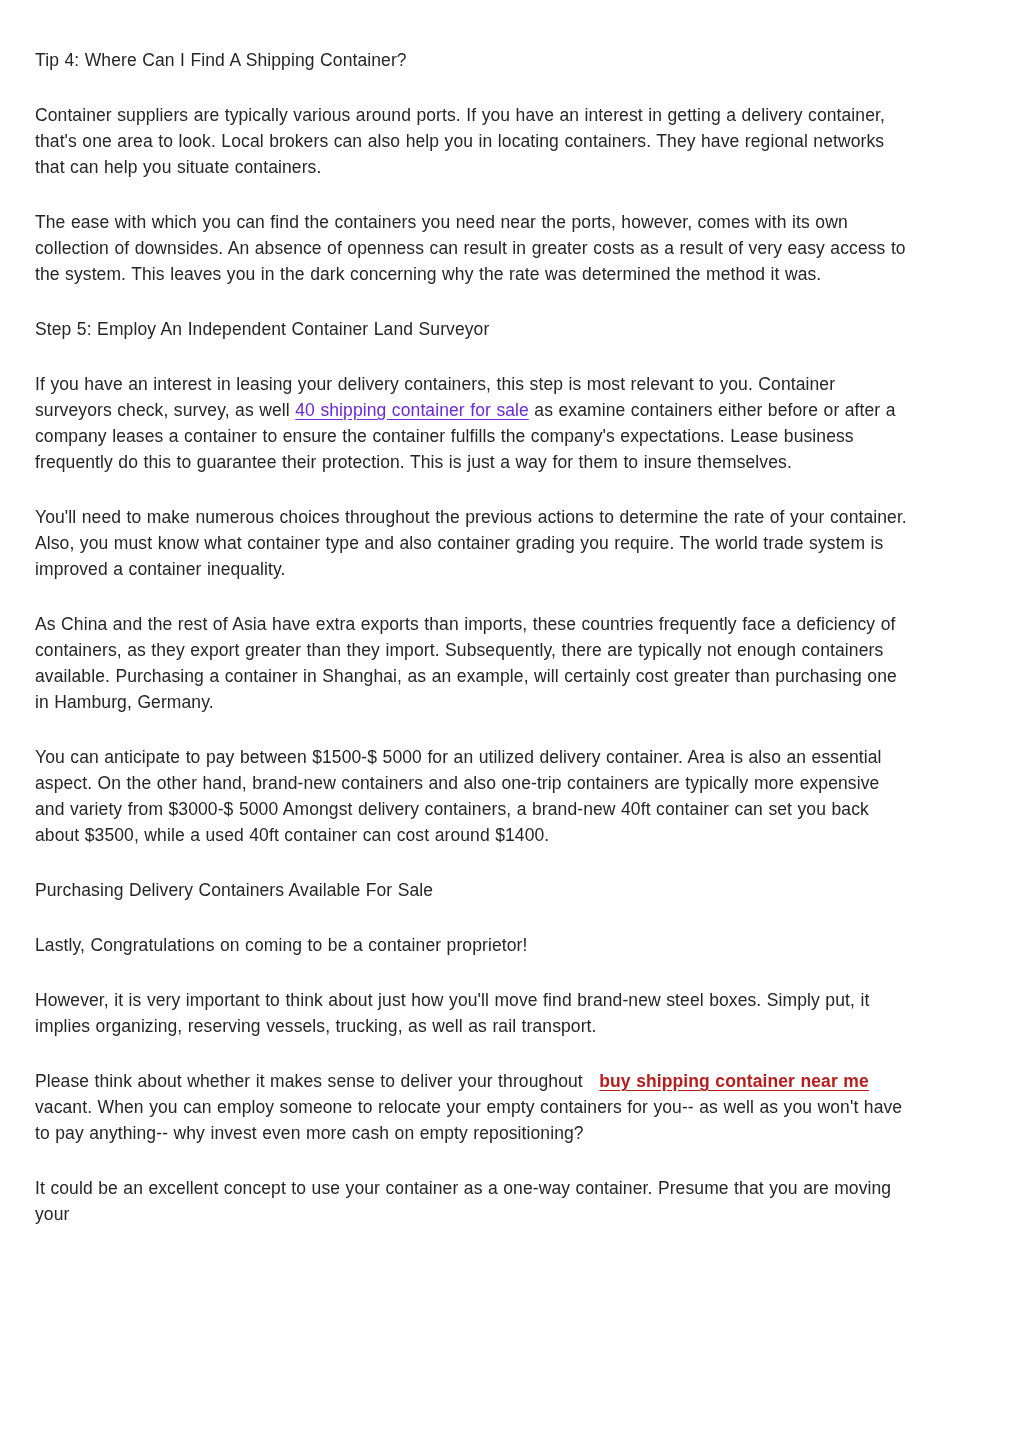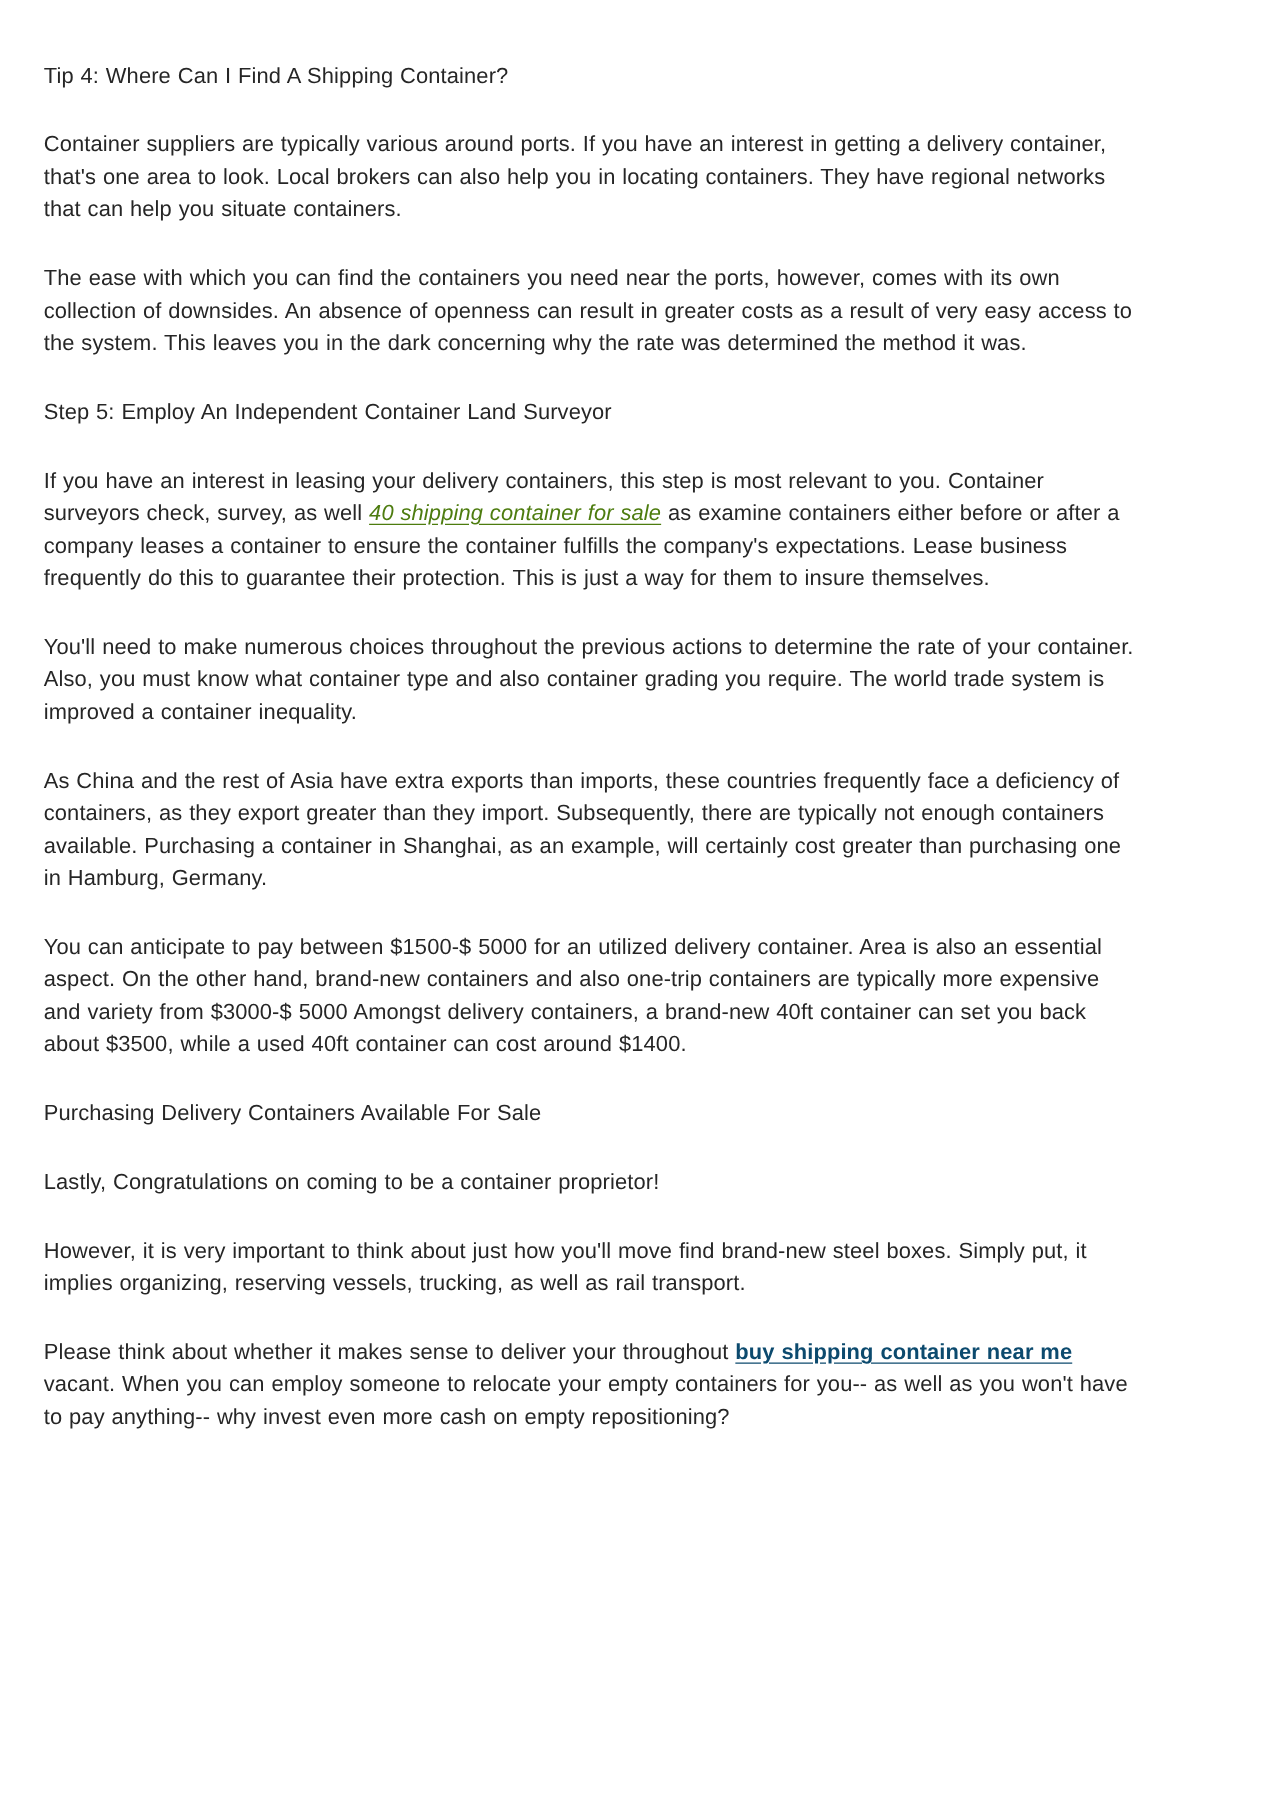--- a/index.html
+++ b/index.html
@@ -29,41 +29,42 @@
     letter-spacing: 0.1px;
     word-spacing: 0.5px;
   }
   .doc-block:last-child {
     margin-bottom: 0;
   }
   a.doc-link {
     cursor: pointer;
   }
   a.doc-link.italic-link {
-    color: #4d7c0f;
-    font-style: italic;
+    color: #6d28d9;
     text-decoration: underline;
     text-underline-offset: 3px;
   }
   a.doc-link.bold-link {
-    color: #0c4a6e;
+    color: #b91c1c;
     font-weight: bold;
     text-decoration: underline;
     text-underline-offset: 3px;
+    margin-left: 11px;
   }
 </style>
 </head>
 <body>
 
 <div class="page">
     <p class="doc-block"><span>Tip 4: Where Can I Find A Shipping Container?</span></p>
     <p class="doc-block"><span>Container suppliers are typically various around ports. If you have an interest in getting a delivery container, that's one area to look. Local brokers can also help you in locating containers. They have regional networks that can help you situate containers.</span></p>
     <p class="doc-block"><span>The ease with which you can find the containers you need near the ports, however, comes with its own collection of downsides. An absence of openness can result in greater costs as a result of very easy access to the system. This leaves you in the dark concerning why the rate was determined the method it was.</span></p>
     <p class="doc-block"><span>Step 5: Employ An Independent Container Land Surveyor</span></p>
     <p class="doc-block"><span>If you have an interest in leasing your delivery containers, this step is most relevant to you. Container surveyors check, survey, as well </span><a class="doc-link italic-link" href="#">40 shipping container for sale</a><span> as examine containers either before or after a company leases a container to ensure the container fulfills the company's expectations. Lease business frequently do this to guarantee their protection. This is just a way for them to insure themselves.</span></p>
     <p class="doc-block"><span>You'll need to make numerous choices throughout the previous actions to determine the rate of your container. Also, you must know what container type and also container grading you require. The world trade system is improved a container inequality.</span></p>
     <p class="doc-block"><span>As China and the rest of Asia have extra exports than imports, these countries frequently face a deficiency of containers, as they export greater than they import. Subsequently, there are typically not enough containers available. Purchasing a container in Shanghai, as an example, will certainly cost greater than purchasing one in Hamburg, Germany.</span></p>
     <p class="doc-block"><span>You can anticipate to pay between $1500-$ 5000 for an utilized delivery container. Area is also an essential aspect. On the other hand, brand-new containers and also one-trip containers are typically more expensive and variety from $3000-$ 5000 Amongst delivery containers, a brand-new 40ft container can set you back about $3500, while a used 40ft container can cost around $1400.</span></p>
     <p class="doc-block"><span>Purchasing Delivery Containers Available For Sale</span></p>
     <p class="doc-block"><span>Lastly, Congratulations on coming to be a container proprietor!</span></p>
     <p class="doc-block"><span>However, it is very important to think about just how you'll move find brand-new steel boxes. Simply put, it implies organizing, reserving vessels, trucking, as well as rail transport.</span></p>
     <p class="doc-block"><span>Please think about whether it makes sense to deliver your throughout </span><a class="doc-link bold-link" href="#">buy shipping container near me</a><span> vacant. When you can employ someone to relocate your empty containers for you-- as well as you won't have to pay anything-- why invest even more cash on empty repositioning?</span></p>
+    <p class="doc-block"><span>It could be an excellent concept to use your container as a one-way container. Presume that you are moving your</span></p>
   </div>
 
 </body></html>

